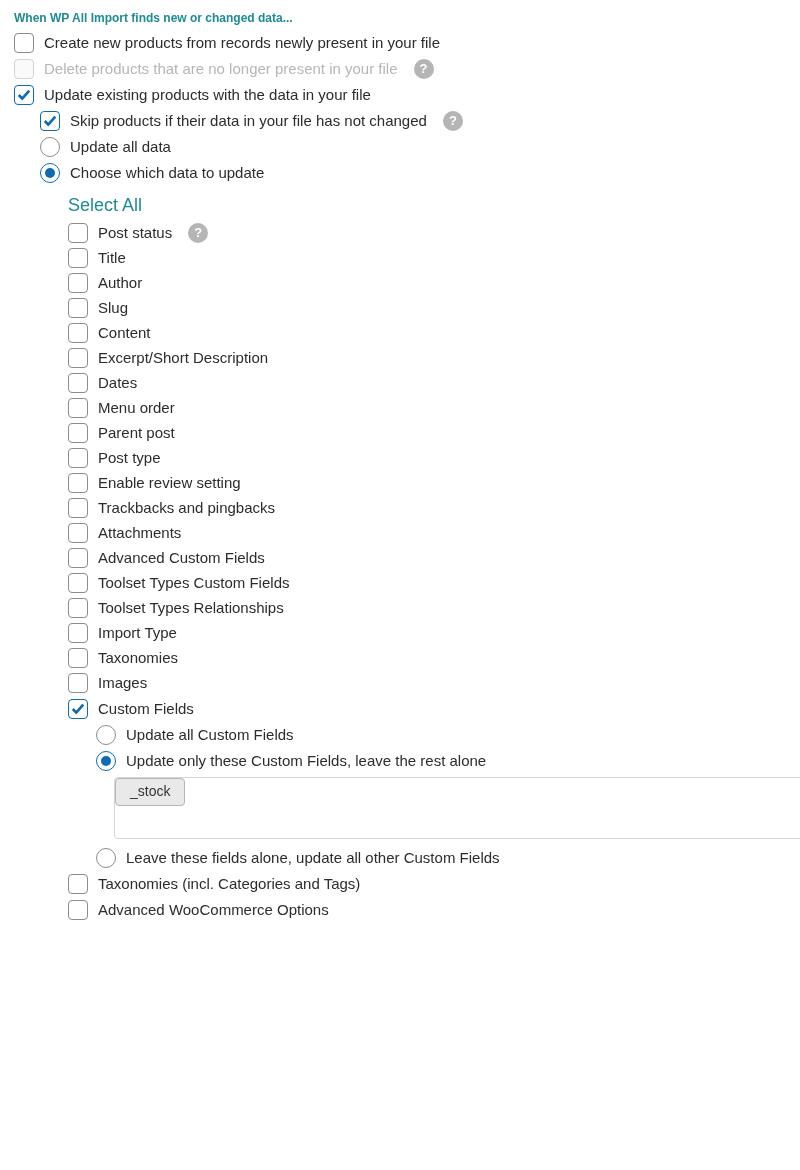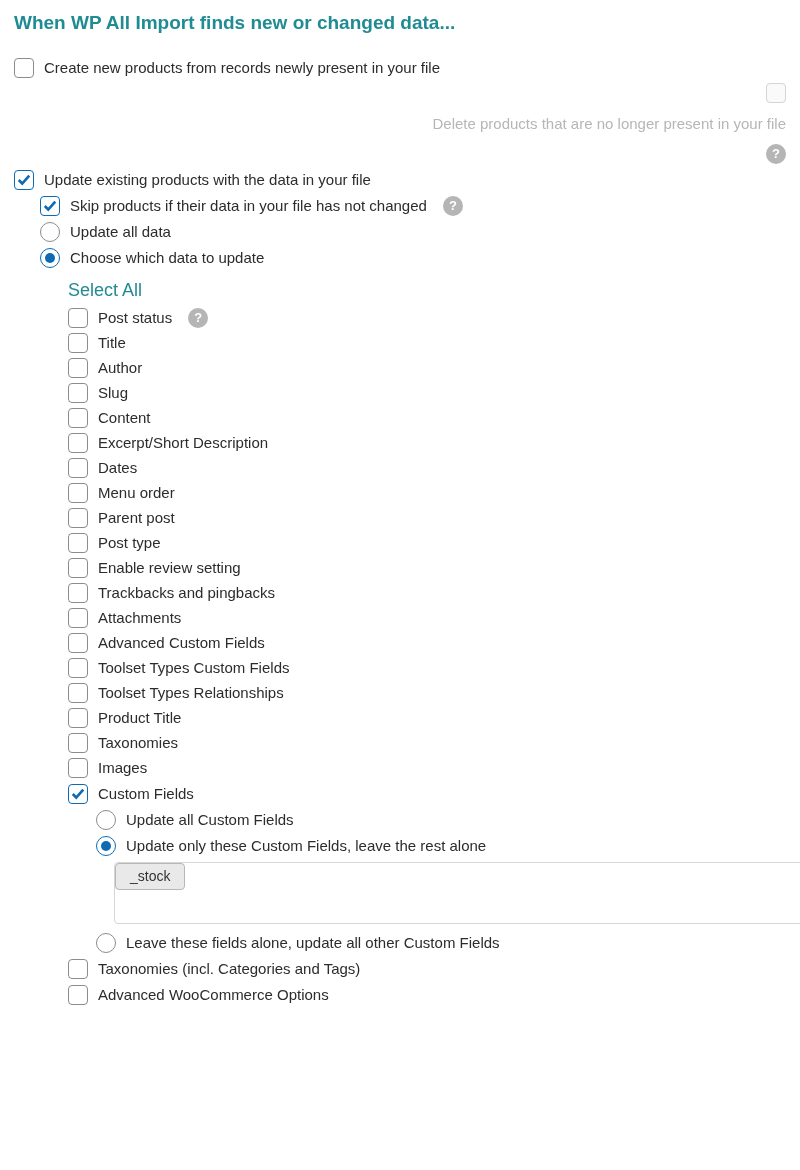--- a/index.html
+++ b/index.html
@@ -9,30 +9,30 @@
     font-family: "Segoe UI", -apple-system, "Helvetica Neue", Arial, sans-serif;
     font-size: 15px;
     color: #2c2c2c;
     background: #fff;
     line-height: 1.4;
     width: 800px;
   }
   .section-title {
     color: #1f8b92;
     font-weight: 600;
-    font-size: 19px;
-    margin-bottom: 20px;
+    font-size: 12px;
+    margin-bottom: 5px;
   }
   .row {
     display: flex;
     align-items: flex-end;
     gap: 10px;
     margin: 5px 0;
   }
-  .row.disabled { color: #b6b6b6; flex-direction: column; }
+  .row.disabled { color: #b6b6b6; }
   .cb, .radio {
     width: 20px;
     height: 20px;
     border: 1px solid #8c8c8c;
     border-radius: 4px;
     flex-shrink: 0;
     display: flex;
     align-items: center;
     justify-content: center;
     background: #fff;
@@ -209,21 +209,21 @@
     <div class="row indent-2">
       <span class="cb"></span>
       <span>Toolset Types Custom Fields</span>
     </div>
     <div class="row indent-2">
       <span class="cb"></span>
       <span>Toolset Types Relationships</span>
     </div>
     <div class="row indent-2">
       <span class="cb"></span>
-      <span>Product Title</span>
+      <span>Import Type</span>
     </div>
     <div class="row indent-2">
       <span class="cb"></span>
       <span>Taxonomies</span>
     </div>
     <div class="row indent-2">
       <span class="cb"></span>
       <span>Images</span>
     </div>
   </div>

